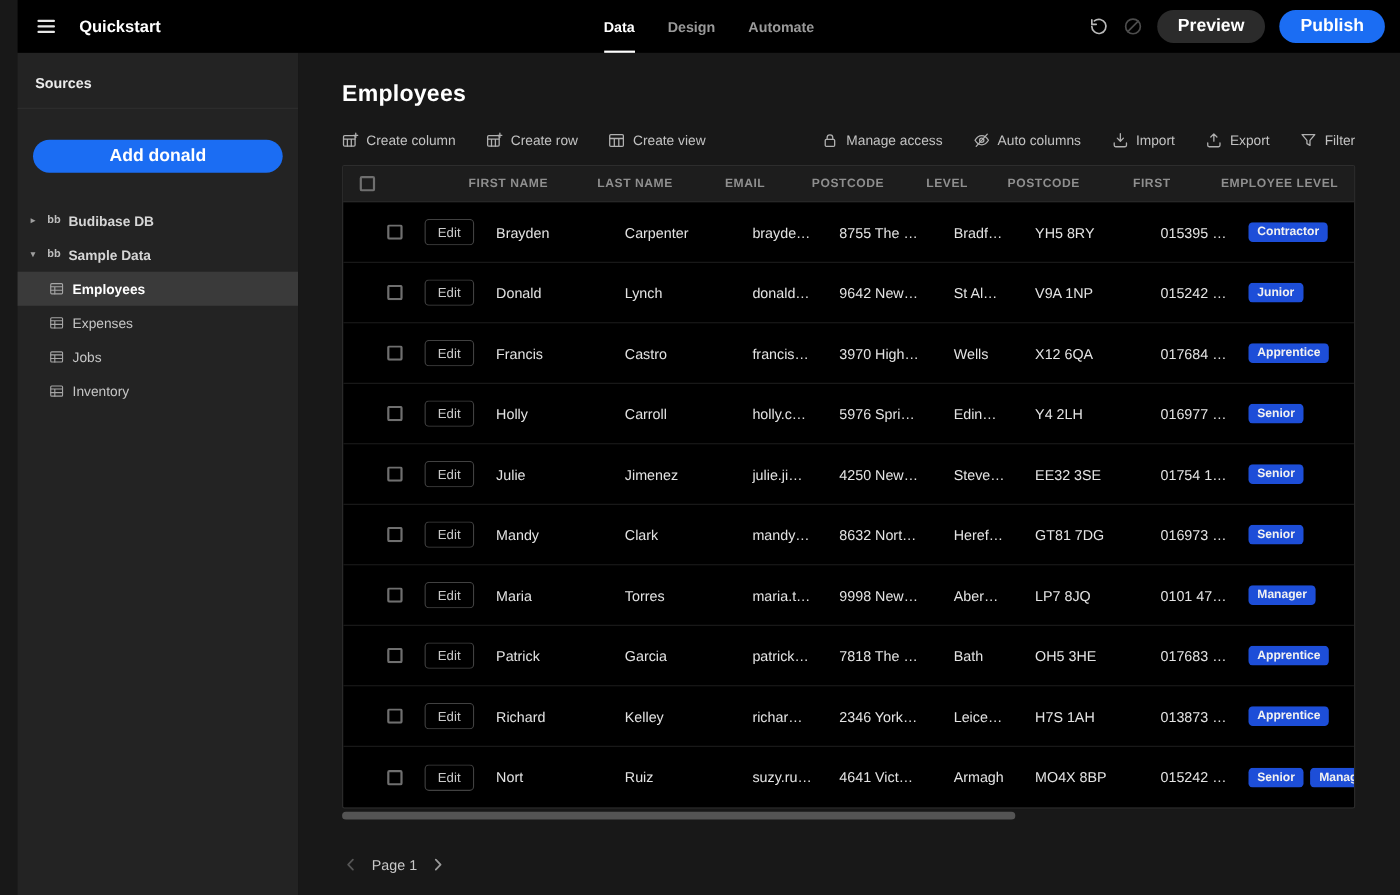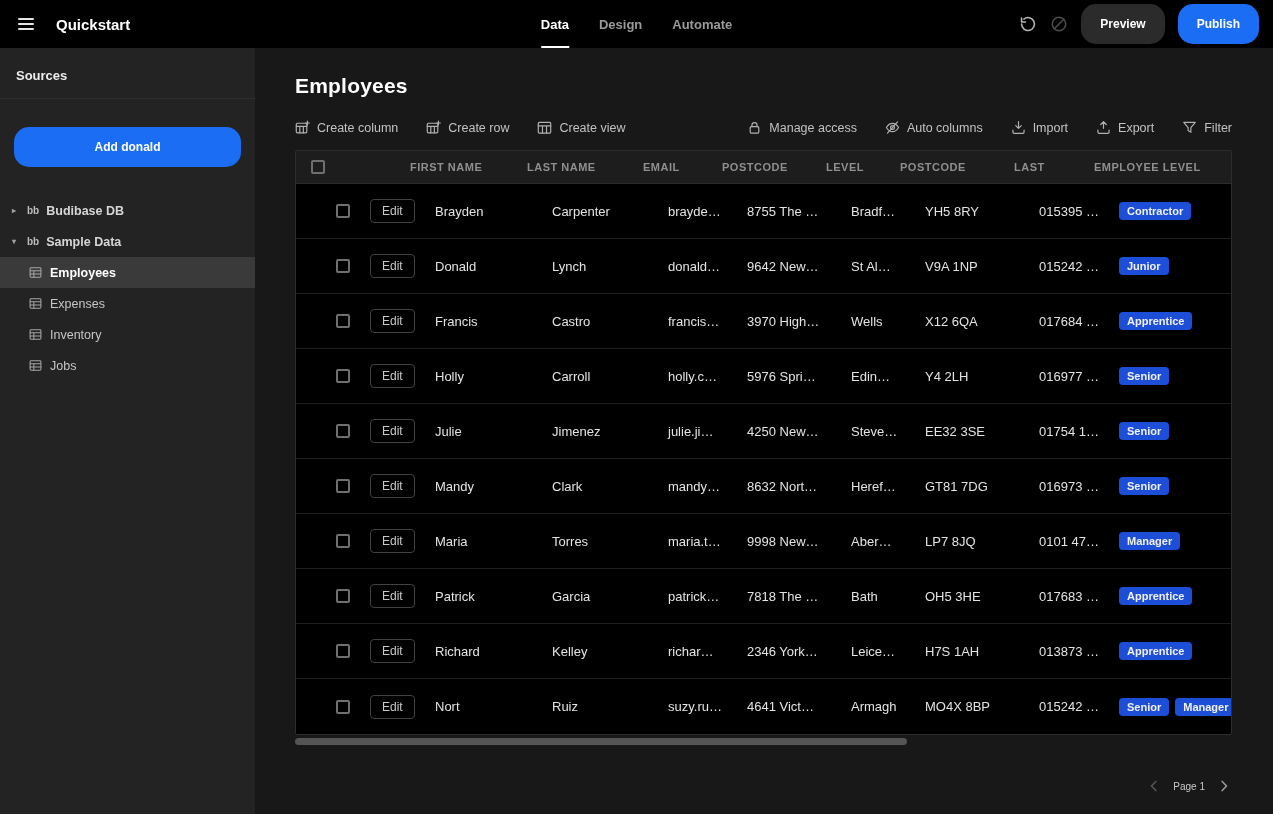--- a/index.html
+++ b/index.html
@@ -2,38 +2,38 @@
 <html><head>
 <meta charset="utf-8">
 <style>
   * { box-sizing: border-box; }
   html,body { margin:0; padding:0; }
   body {
     width:1273px; height:814px; overflow:hidden;
     background:#181818; color:#ddd;
     font-family:"Liberation Sans", sans-serif;
   }
-  .app { display:flex; flex-direction:column; height:814px; }
+  .app { display:flex; flex-direction:column; height:814px;margin-left:16px; }
 
   
   .topbar { height:48px; flex-shrink:0; background:#000; display:flex; align-items:center; padding:0 14px; position:relative; }
   .topbar-left { display:flex; align-items:center; gap:18px; }
   .hamburger { display:flex; flex-direction:column; gap:3px; cursor:pointer; padding:5px 4px; }
   .hamburger span { display:block; width:16px; height:2px; background:#e6e6e6; border-radius:1px; }
   .app-title { color:#fff; font-size:15px; font-weight:700; }
 
   .tabs { position:absolute; left:50%; transform:translateX(-50%); height:100%; display:flex; gap:6px; }
   .tab { position:relative; display:flex; align-items:center; padding:0 12px; font-size:13px; font-weight:600; color:#9a9a9a; cursor:pointer; }
   .tab.active { color:#fff; }
   .tab.active::after { content:""; position:absolute; left:12px; right:12px; bottom:0; height:2px; background:#fff; }
 
   .topbar-right { margin-left:auto; display:flex; align-items:center; gap:13px; }
   .tb-top-icon { display:flex; color:#b9b9b9; cursor:pointer; }
   .tb-top-icon.dim { color:#4c4c4c; cursor:default; }
-  .btn { border:none; border-radius:15px; height:40px; padding:0 19px; font-size:12px; font-weight:600; font-family:inherit; cursor:pointer; }
+  .btn { border:none; border-radius:15px; height:30px; padding:0 19px; font-size:16px; font-weight:600; font-family:inherit; cursor:pointer; }
   .btn-gray { background:#2b2b2b; color:#fff; }
   .btn-blue { background:#1b6df3; color:#fff; }
 
   
   .body { flex:1; display:flex; min-height:0; }
 
   
   .sidebar { width:255px; flex-shrink:0; background:#232323; display:flex; flex-direction:column;gap:12px; }
   .sidebar-header { padding:20px 16px 15px; font-size:13px; font-weight:600; color:#ececec; border-bottom:1px solid #2e2e2e; }
   .add-source { display:block; margin:16px 14px 12px; width:calc(100% - 28px); }
@@ -65,21 +65,21 @@
   .td { font-size:13px; color:#e3e3e3; padding-left:16px; white-space:nowrap; overflow:hidden; }
   .cell-center { display:flex; justify-content:center; padding-left:0 !important; }
   .checkbox { display:inline-block; width:14px; height:14px; border:2px solid #6f6f6f; border-radius:2px; background:transparent; cursor:pointer; }
   .edit-btn { margin-left:5px; padding:4px 11px; font-size:12px; color:#c9c9c9; background:transparent; border:1px solid #414141; border-radius:4px; font-family:inherit; cursor:pointer; }
   .badges { display:flex; gap:6px; padding-left:16px; overflow:hidden; }
   .badge { background:#1d4ed8; color:#f1f1f1; font-size:11px; font-weight:600; padding:3px 8px; border-radius:4px; white-space:nowrap; }
 
   .hscrollbar { margin-top:3px; height:7px; position:relative; flex-shrink:0; }
   .hscrollbar .thumb { position:absolute; left:0; top:0; height:7px; width:612px; background:#545454; border-radius:4px; cursor:pointer; }
 
-  .pagination { margin-top:auto; display:flex; align-items:center; justify-content:flex-end; gap:11px; padding:10px 0 6px; font-size:10px; color:#c9c9c9; }
+  .pagination { margin-top:auto; display:flex; align-items:center; justify-content:flex-start; gap:11px; padding:10px 0 6px; font-size:13px; color:#c9c9c9; }
   .page-chevron { display:flex; color:#9a9a9a; cursor:pointer; }
   .page-chevron.disabled { color:#555; cursor:default; }
 </style>
 </head>
 <body>
 
 <div class="app">
 
   <header class="topbar">
     <div class="topbar-left">
@@ -147,30 +147,30 @@
             </span>
             <span>Expenses</span>
           </div>
           <div class="child-item">
             <span class="tbl-icon">
               <svg width="13" height="13" viewBox="0 0 14 14" fill="none" stroke="currentColor" stroke-width="1.1" stroke-linecap="round" stroke-linejoin="round">
                 <rect x="1.2" y="2" width="11.6" height="10" rx="1"></rect>
                 <path d="M1.2 5h11.6M1.2 8.5h11.6M5.2 5v7"></path>
               </svg>
             </span>
-            <span>Inventory</span>
+            <span>Jobs</span>
           </div>
           <div class="child-item">
             <span class="tbl-icon">
               <svg width="13" height="13" viewBox="0 0 14 14" fill="none" stroke="currentColor" stroke-width="1.1" stroke-linecap="round" stroke-linejoin="round">
                 <rect x="1.2" y="2" width="11.6" height="10" rx="1"></rect>
                 <path d="M1.2 5h11.6M1.2 8.5h11.6M5.2 5v7"></path>
               </svg>
             </span>
-            <span>Jobs</span>
+            <span>Inventory</span>
           </div>
         </div>
     </aside>
 
     <main class="main">
       <h1 class="page-title">Employees</h1>
 
       <div class="toolbar">
         <div class="toolbar-group">
             <div class="tb-item">
@@ -258,21 +258,21 @@
               <div class="th cell-center">
                 <span class="checkbox"></span>
               </div>
               <div class="th"></div>
               <div class="th">FIRST NAME</div>
               <div class="th">LAST NAME</div>
               <div class="th">EMAIL</div>
               <div class="th">POSTCODE</div>
               <div class="th">LEVEL</div>
               <div class="th">POSTCODE</div>
-              <div class="th">LAST</div>
+              <div class="th">FIRST</div>
               <div class="th">EMPLOYEE LEVEL</div>
             </div>
           </div>
         <div class="tbody">
             <div class="tr">
               <div class="td cell-center">
                 <span class="checkbox"></span>
               </div>
               <div class="td" style="padding-left: 0px;"><button class="edit-btn">Edit</button></div>
               <div class="td">Brayden</div>

